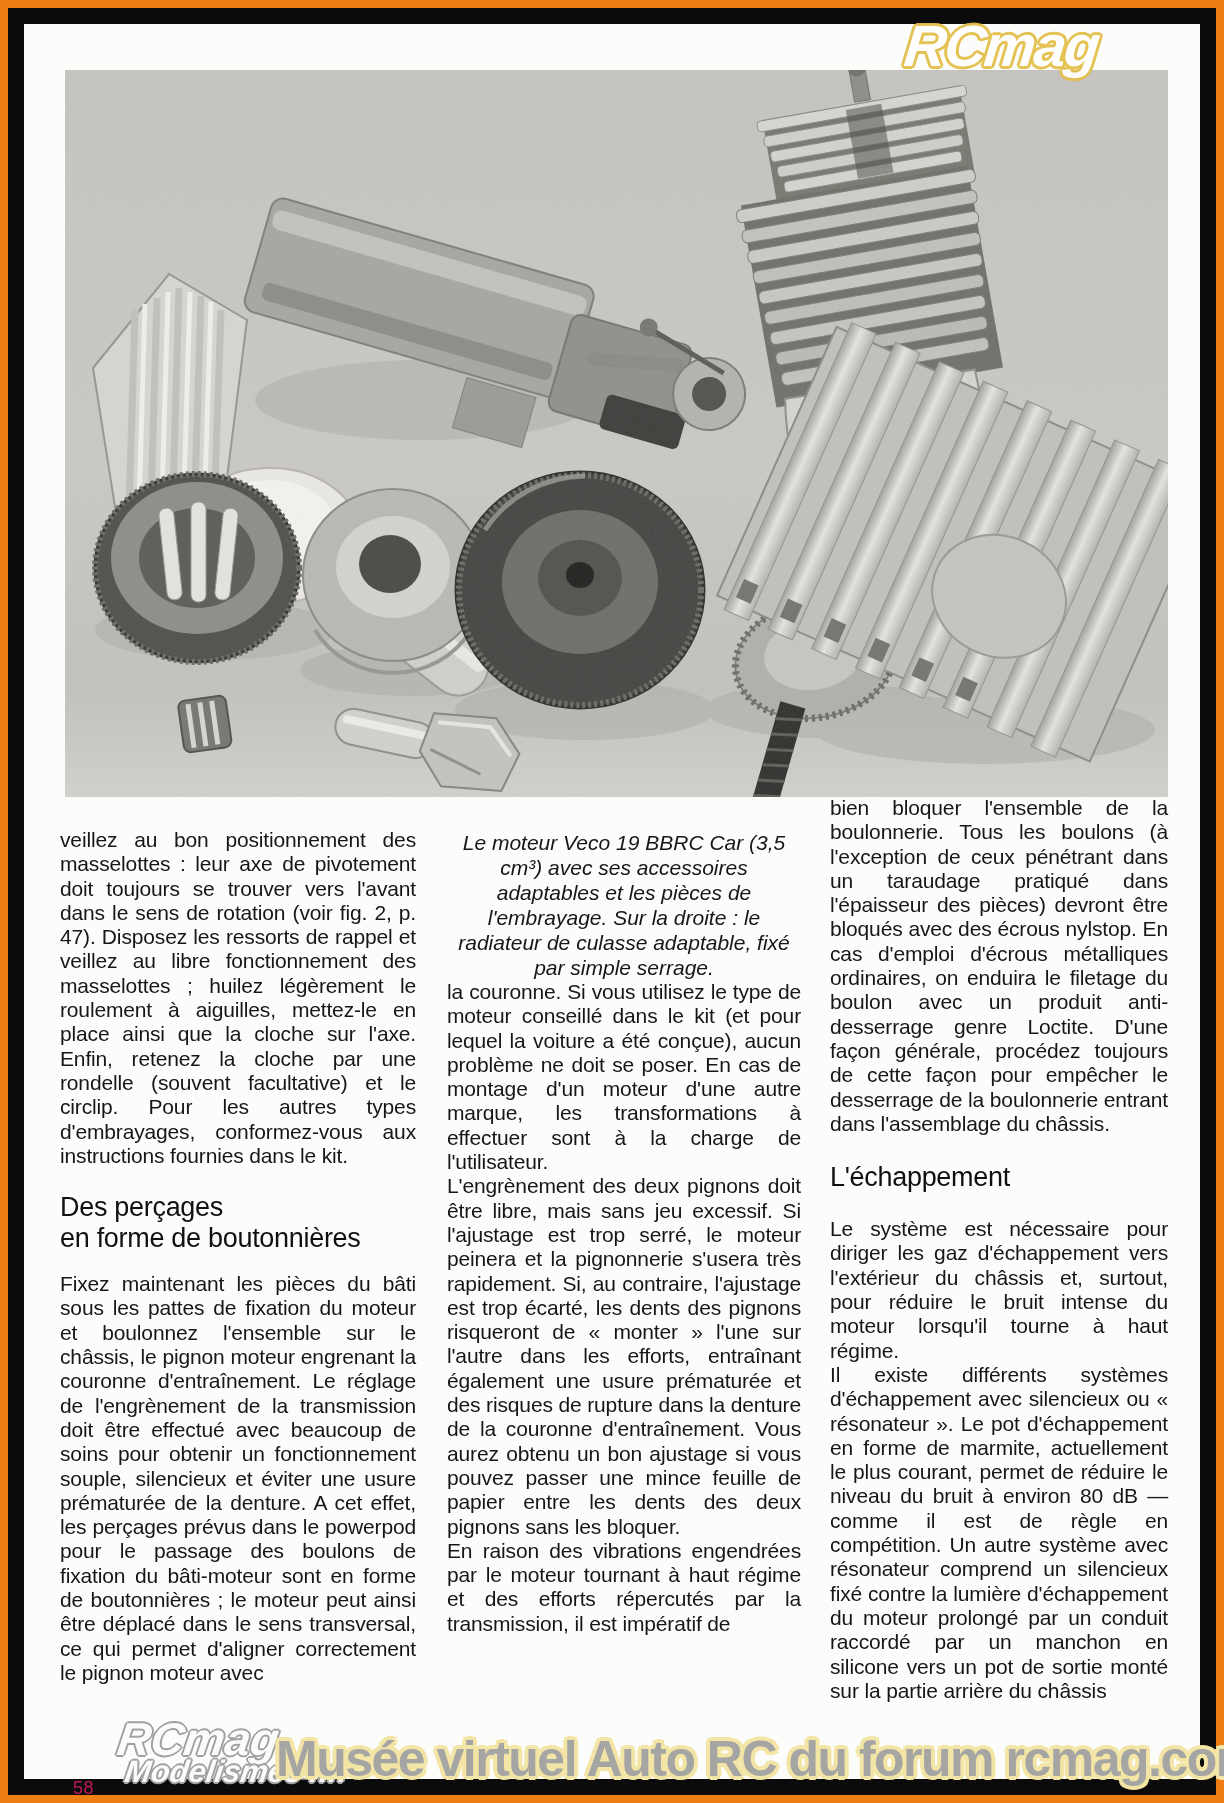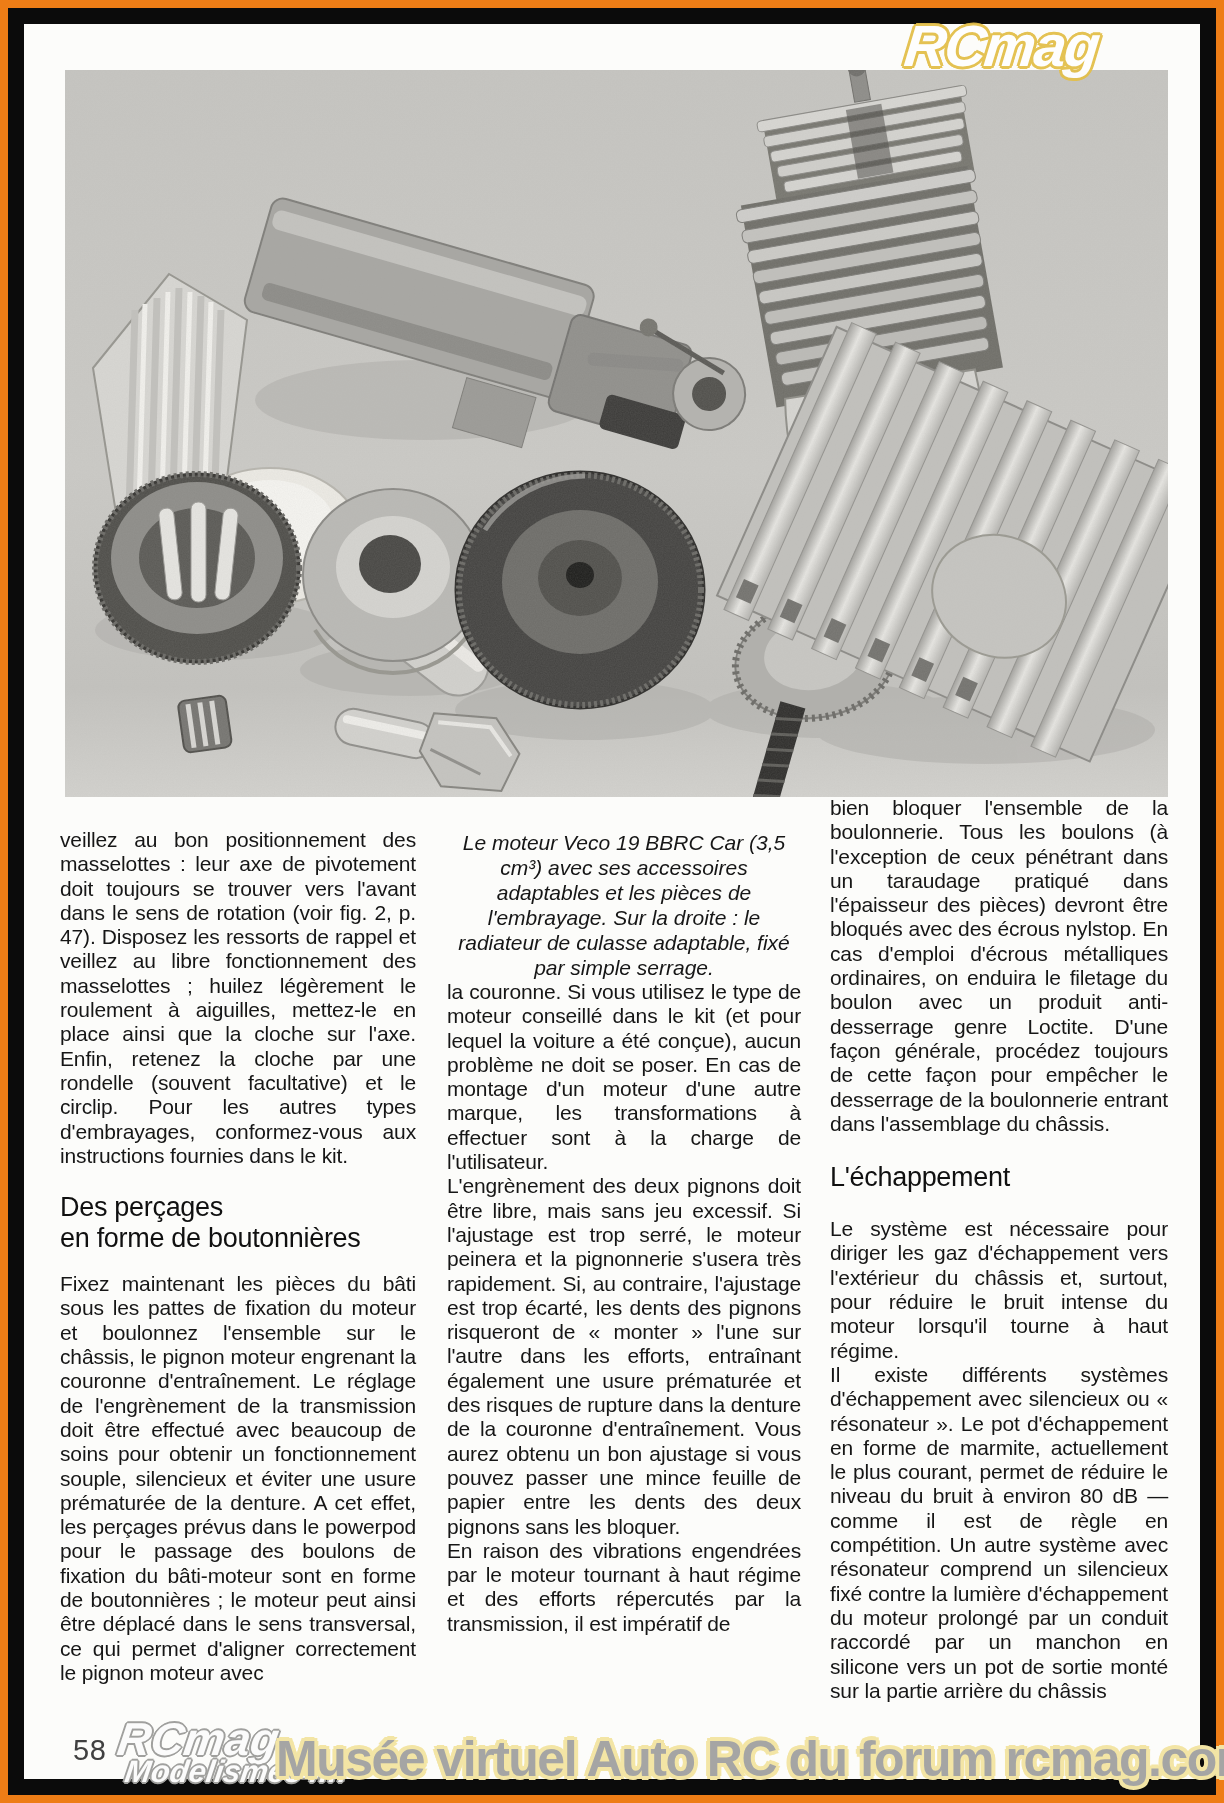--- a/index.html
+++ b/index.html
@@ -40,21 +40,21 @@
     margin:0 0 42px 0;
   }
   h2{
     font-size:27px;line-height:31px;font-weight:400;color:#101010;
     letter-spacing:-0.3px;text-align:left;
   }
   .col-1 h2{margin:24px 0 18px 0;}
   .col-3 h2{margin:26px 0 24px 0;}
 
   
-  .page-number{position:absolute;left:49px;top:1710px;font-size:29px;color:#404040;letter-spacing:0.5px;}
+  .page-number{position:absolute;left:49px;top:1754px;font-size:18px;color:#be185d;letter-spacing:0.5px;}
   .footer-logo{
     position:absolute;left:92px;top:1697px;transform:skewX(-8deg);
     font-weight:700;font-style:italic;line-height:0.82;white-space:nowrap;
     color:#fbfbfb;
     text-shadow:
       -2px 0 0 #a0a09e, 2px 0 0 #a0a09e, 0 -2px 0 #a0a09e, 0 2px 0 #a0a09e,
       -1px -1px 0 #a0a09e, 1px 1px 0 #a0a09e, 1px -1px 0 #a0a09e, -1px 1px 0 #a0a09e;
   }
   .footer-logo .l1{font-size:46px;display:block;}
   .footer-logo .l2{font-size:31px;display:block;margin-left:12px;}

